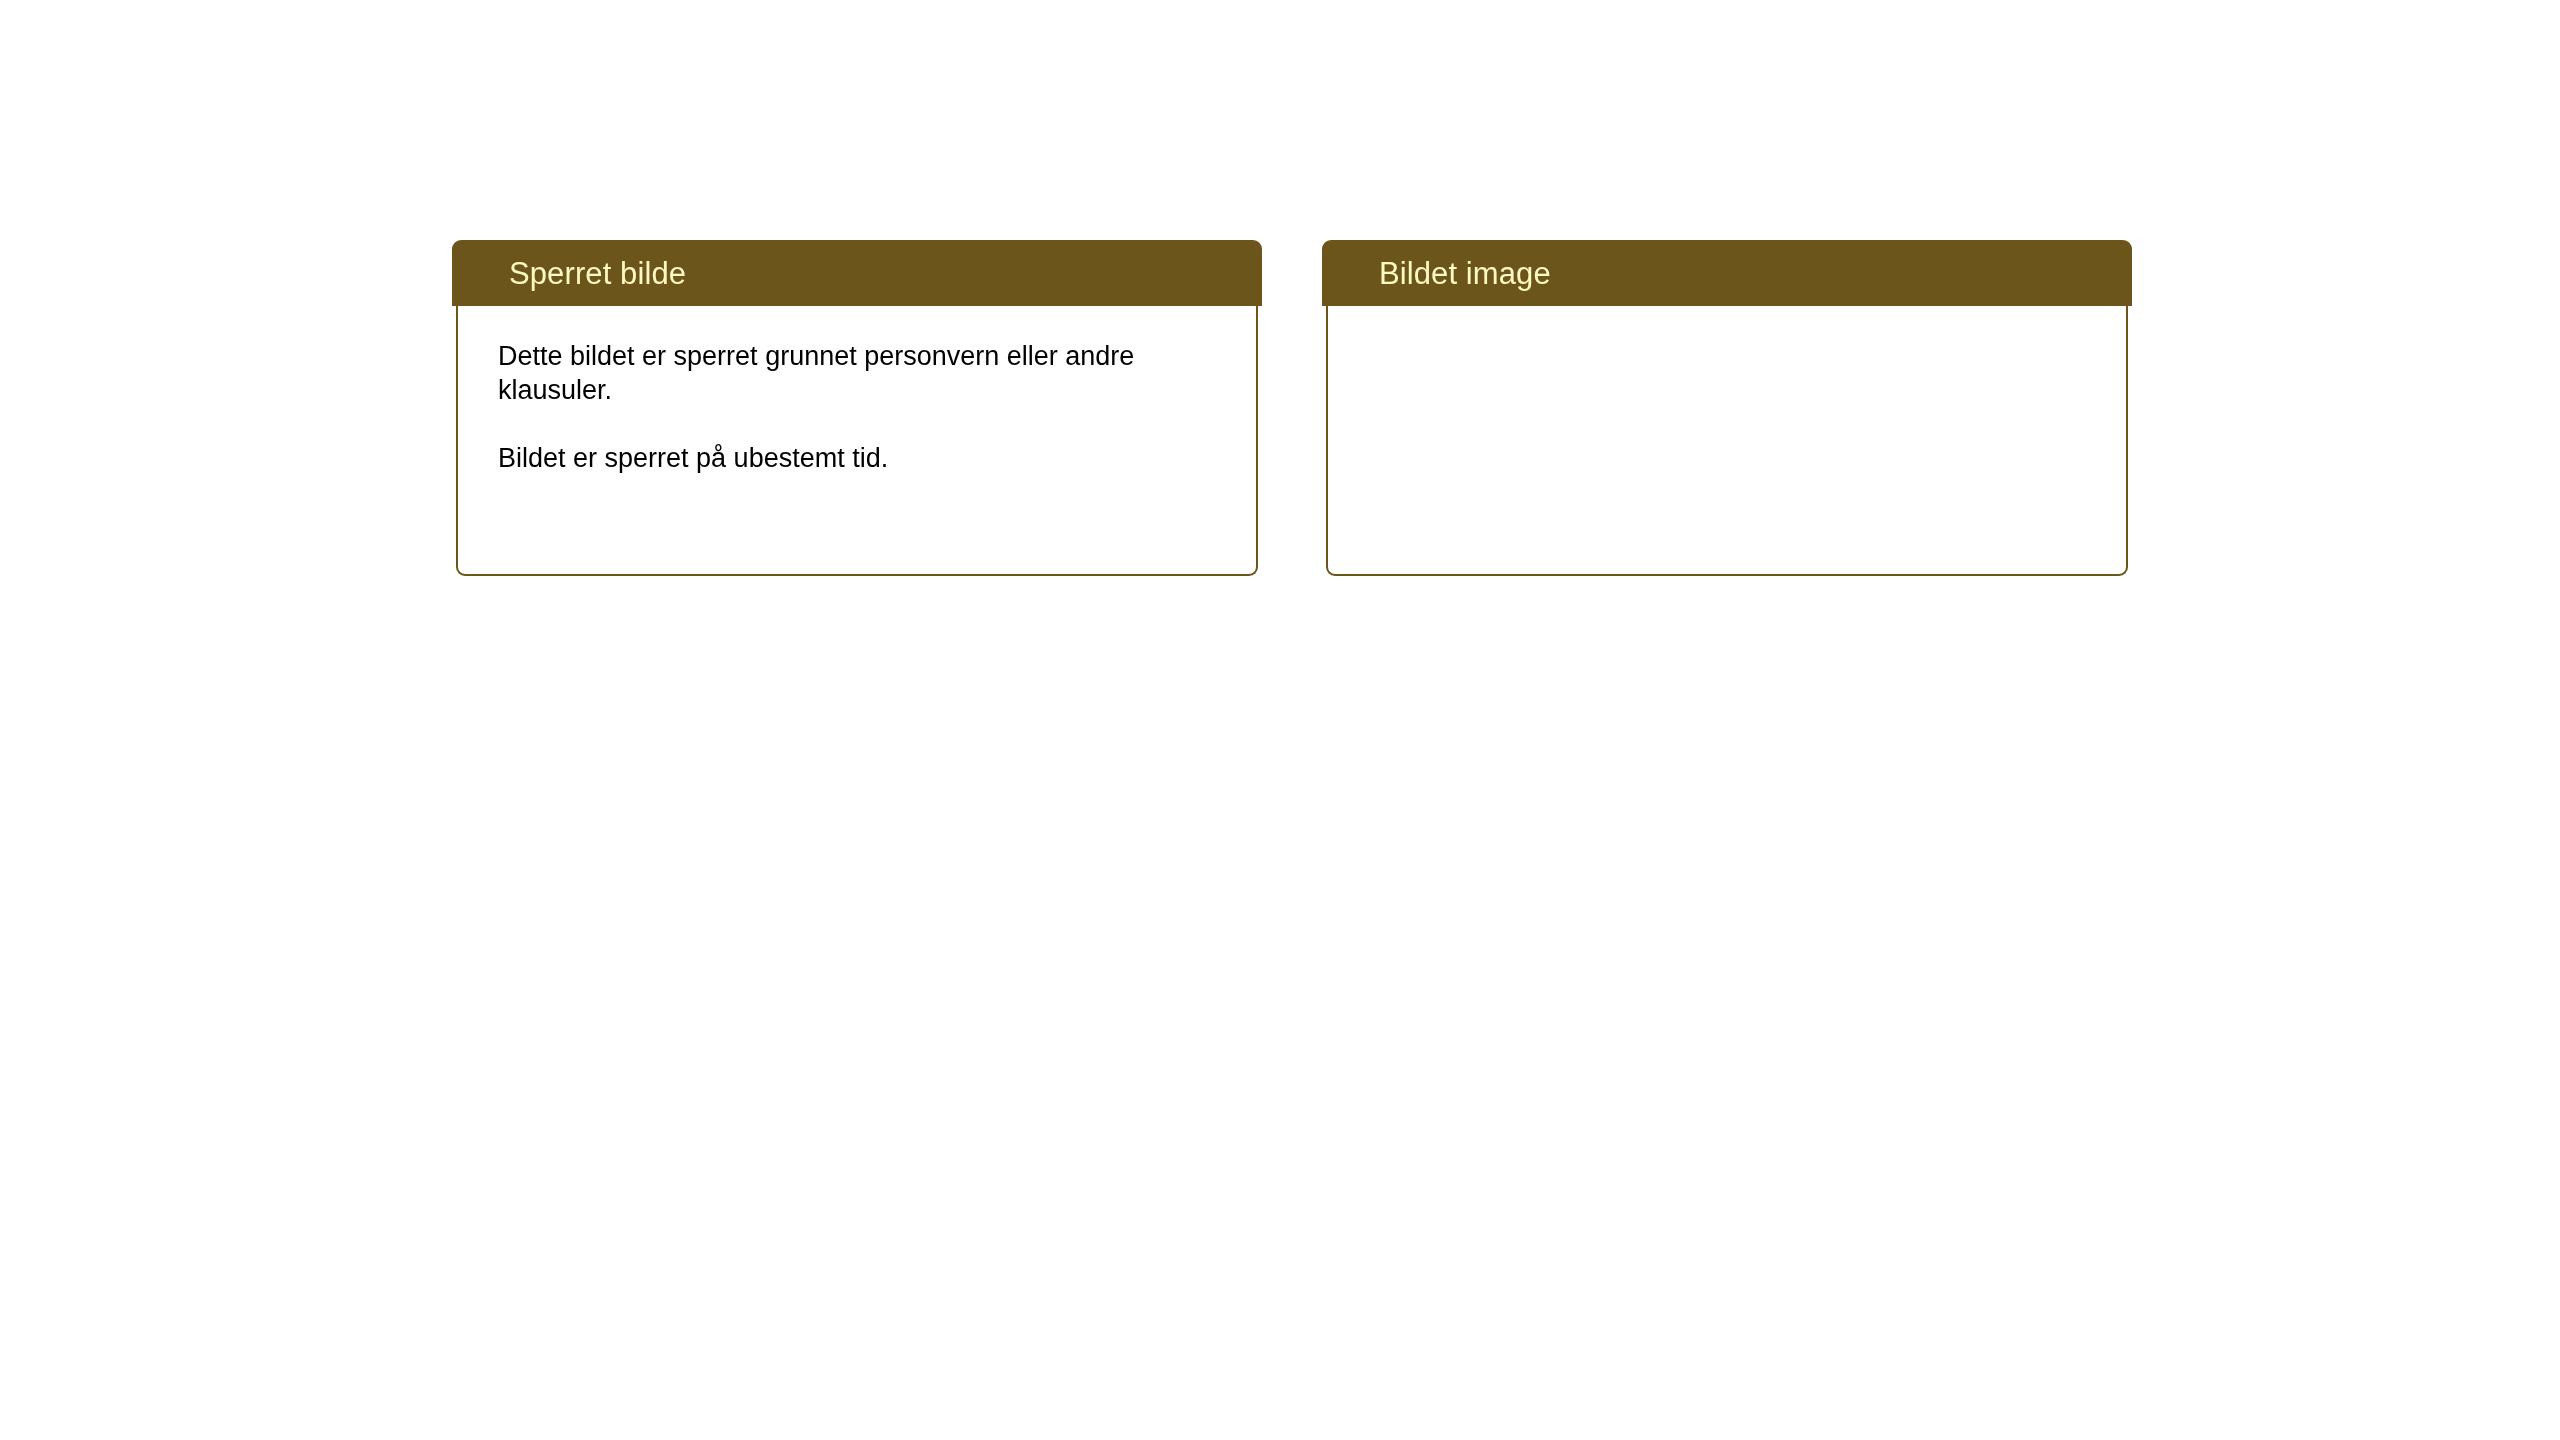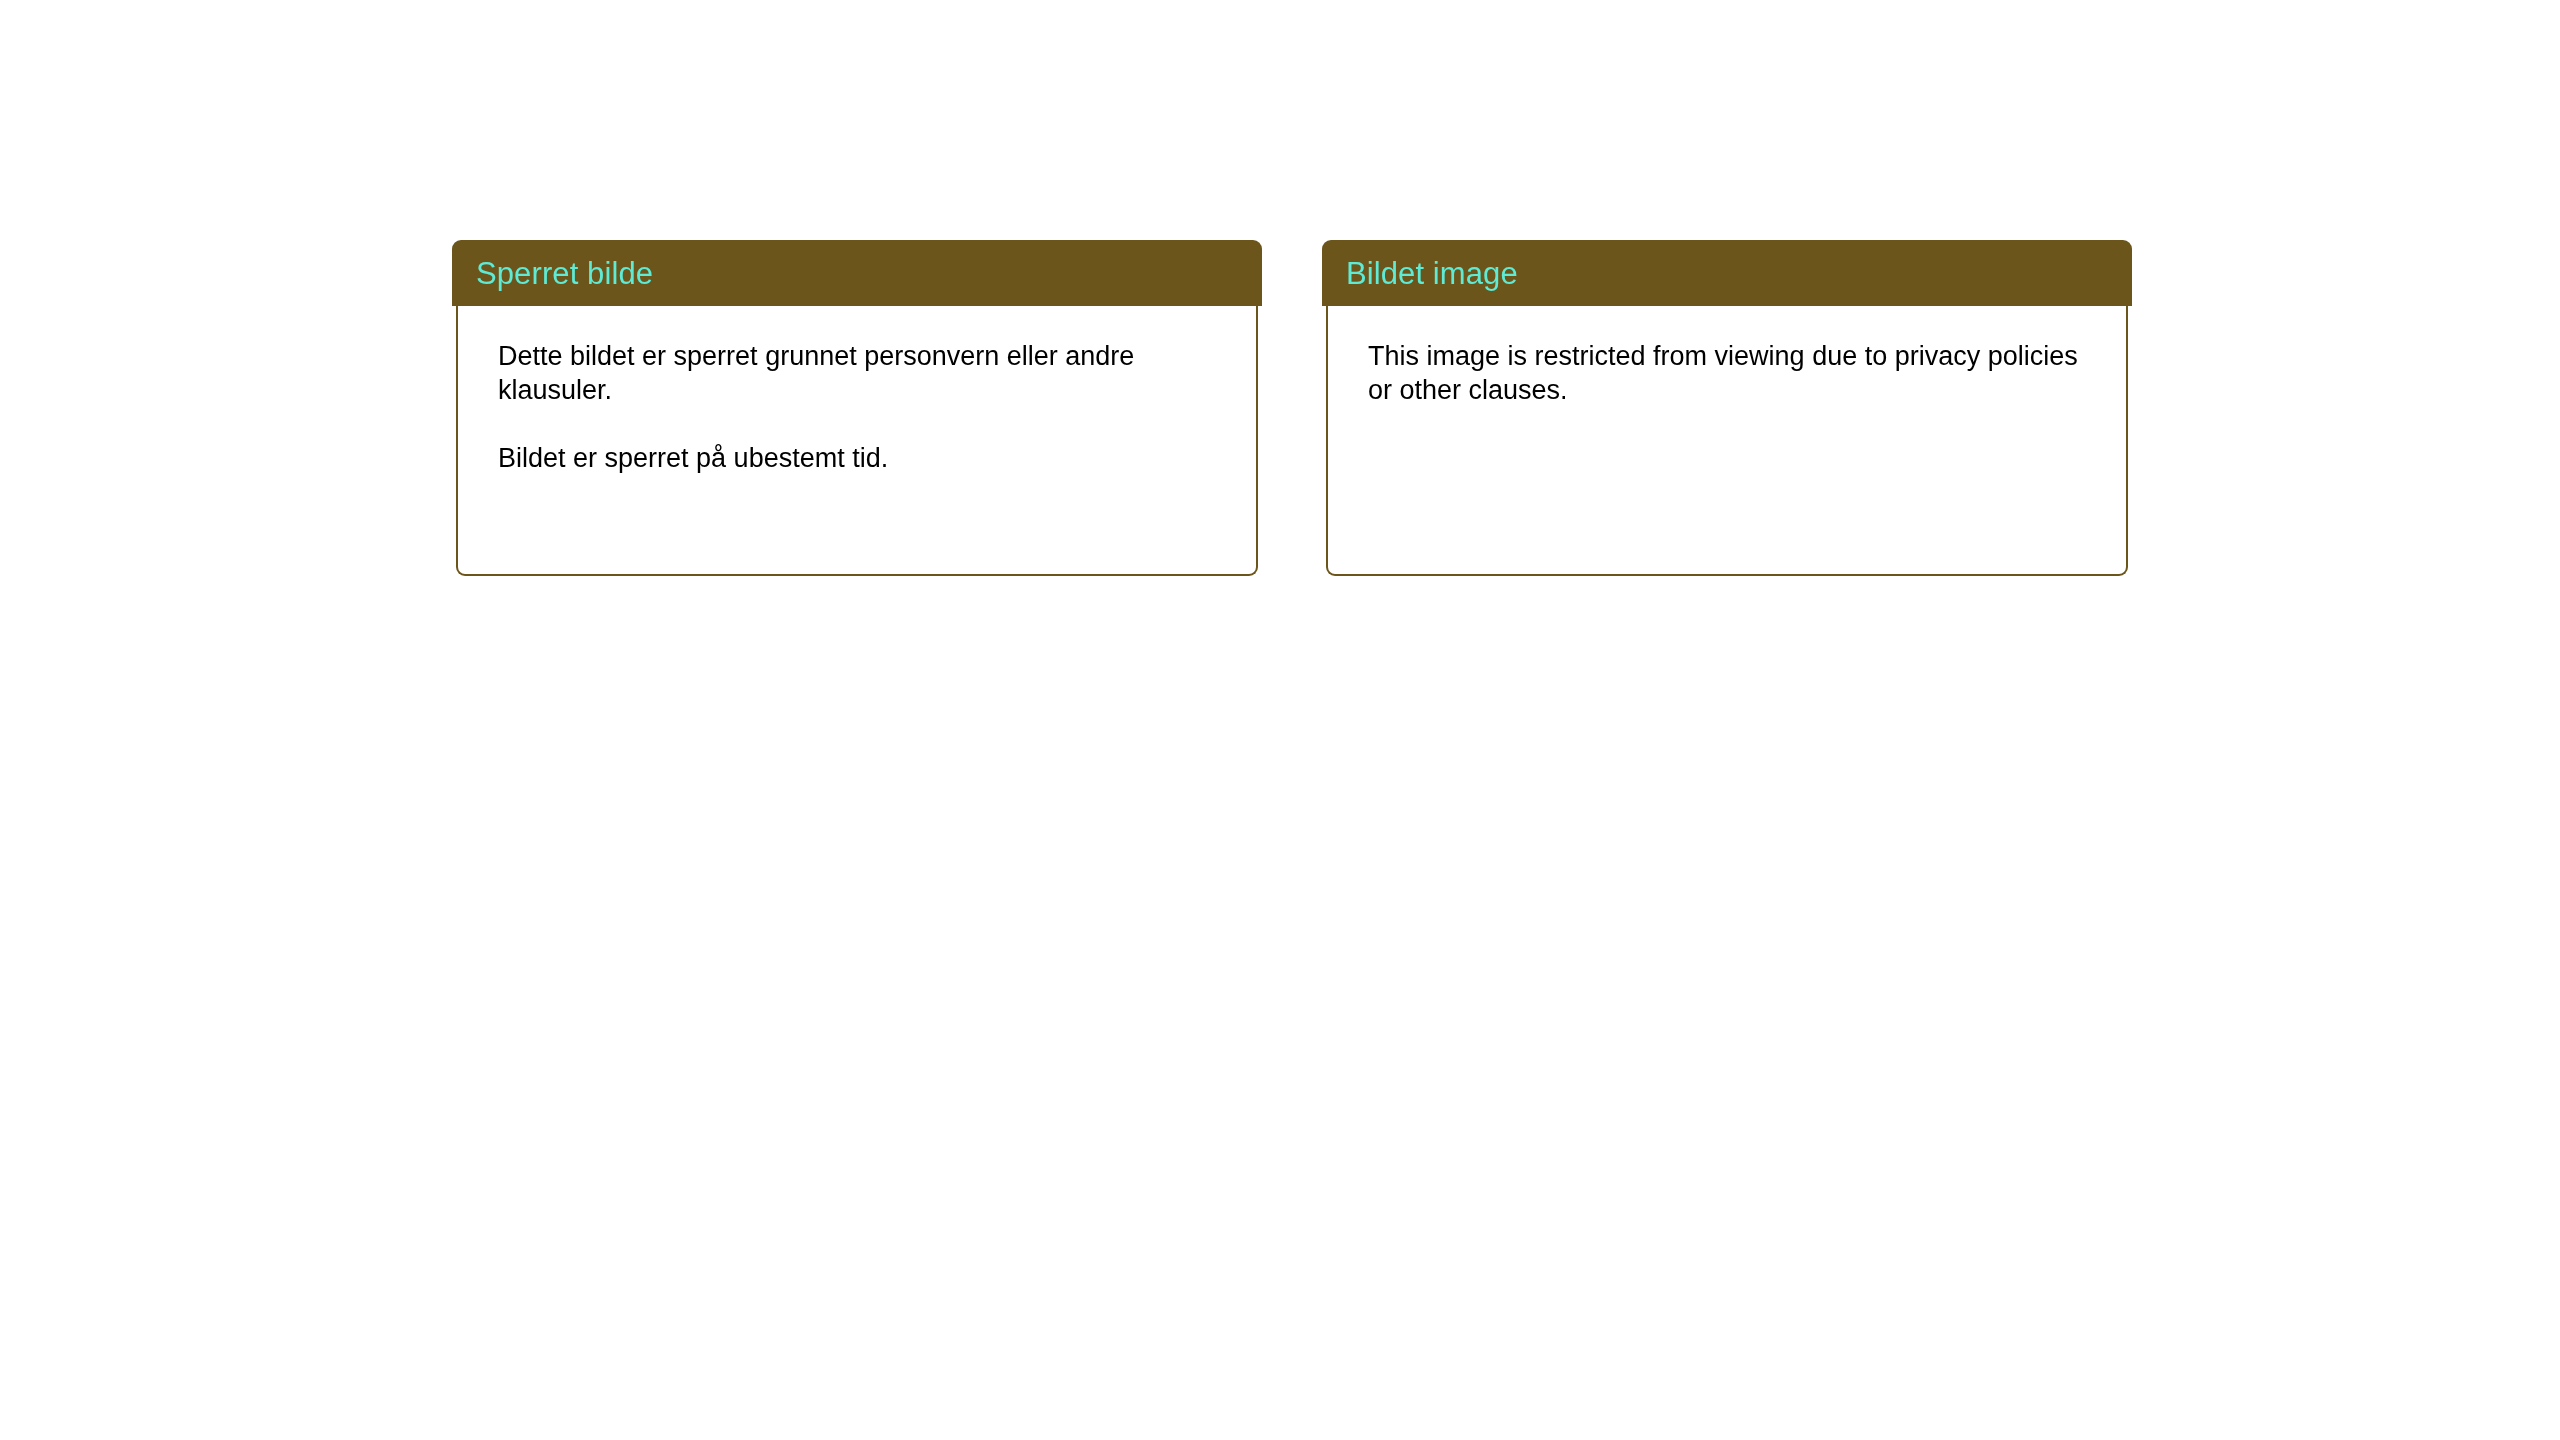--- a/index.html
+++ b/index.html
@@ -43,26 +43,27 @@
     box-sizing: border-box;
     background: #6b551a;
     border-radius: 9px 9px 0 0;
     display: flex;
     align-items: center;
     padding: 0 0 0 24px;
     z-index: 2;
   }
 
   .notice-title {
-    color: #5eead4;
+    color: #fef9c3;
     font-size: 31px;
     font-weight: 400;
     line-height: 1;
     letter-spacing: 0.1px;
     white-space: nowrap;
+    margin-left: 33px;
   }
 
   
   .notice-body {
     position: absolute;
     top: 60px;
     left: 4px;
     width: 802px;
     height: 276px;
     box-sizing: border-box;
@@ -103,17 +104,16 @@
     </div>
   </section>
 
   <section class="notice-card card-en">
 
     <div class="notice-header">
       <span class="notice-title">Bildet image</span>
     </div>
 
     <div class="notice-body">
-      <p class="notice-paragraph">This image is restricted from viewing due to privacy policies or other clauses.</p>
     </div>
   </section>
 
 </div>
 
 </body></html>

